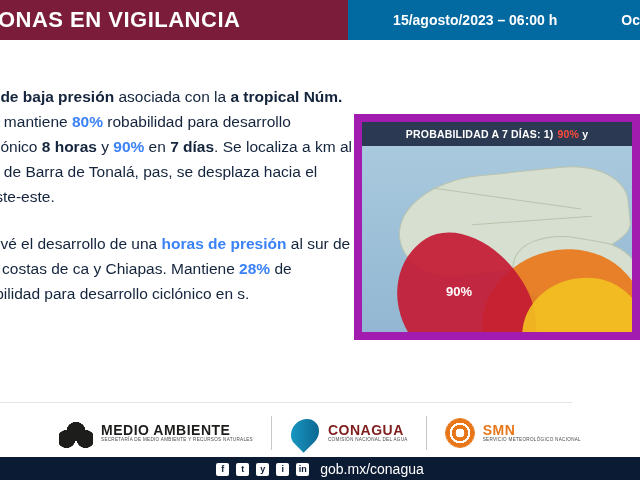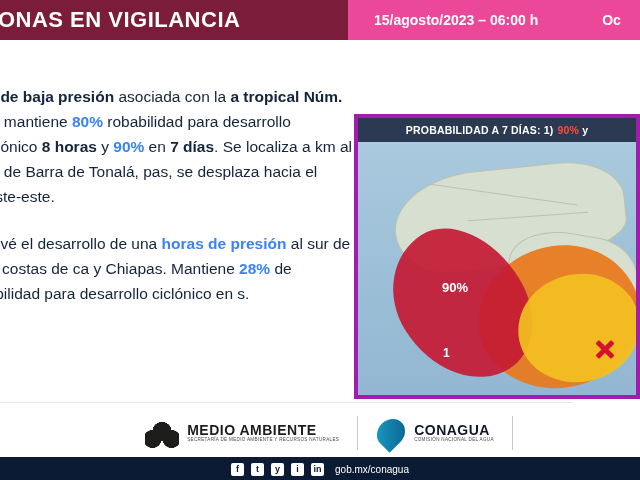--- a/index.html
+++ b/index.html
@@ -41,25 +41,26 @@
   }
   .header-title {
     color: #ffffff;
     font-size: 22px;
     font-weight: bold;
     letter-spacing: 0.5px;
     white-space: nowrap;
     margin-left: -16px;
   }
   .header-right {
-    background: #ec4899;
+    background: #0369a1;
     flex: 1 1 auto;
     display: flex;
     align-items: center;
     overflow: hidden;
+    justify-content: flex-end;
   }
   .header-date {
     color: #ffffff;
     font-size: 14px;
     font-weight: bold;
     white-space: nowrap;
     margin-left: 26px;
   }
 
   
@@ -89,22 +90,22 @@
   }
   .orange { color: #3b82f6; font-weight: bold; }
   .navy { color: #14243c; font-weight: bold; }
 
   
   .map-panel {
     position: absolute;
     left: 354px;
     top: 74px;
     width: 286px;
-    height: 285px;
-    border: 4px solid #a21caf;
+    height: 226px;
+    border: 8px solid #a21caf;
     box-sizing: border-box;
     background: #cfe0ea;
     overflow: hidden;
   }
   .map-banner {
     position: absolute;
     left: 0;
     top: 0;
     width: 100%;
     height: 24px;
@@ -281,21 +282,21 @@
     color: #4a4a4a;
     letter-spacing: 0.3px;
   }
   .conagua-mark {
     width: 30px;
     height: 26px;
     border-radius: 50% 50% 50% 0;
     background: linear-gradient(135deg, #1aa0c9, #0a5e8a);
     transform: rotate(-45deg);
   }
-  .conagua-text .logo-main { color: #0f172a; }
+  .conagua-text .logo-main { color: #7f1d1d; }
   .smn-mark {
     width: 28px;
     height: 28px;
     border-radius: 50%;
     background: radial-gradient(circle at 50% 50%, #ffffff 0 22%, #e8771a 23% 40%, #ffffff 41% 52%, #e8771a 53% 70%, #ffffff 71%);
     border: 1px solid #e8771a;
   }
   .smn-text .logo-main { color: #e8771a; }
 
   .footer-bar {
@@ -318,21 +319,21 @@
     color: #0b1b33;
     font-size: 9px;
     font-weight: bold;
     display: flex;
     align-items: center;
     justify-content: center;
     line-height: 1;
   }
   .footer-url {
     color: #ffffff;
-    font-size: 10px;
+    font-size: 14px;
     margin-left: 4px;
   }
 </style>
 </head>
 <body>
 
 <div class="slide">
 
   <div class="header">
     <div class="header-left">
@@ -394,20 +395,27 @@
       </div>
       <div class="divider-v"></div>
       <div class="logo-group">
         <div class="conagua-mark"></div>
         <div class="logo-text conagua-text">
           <div class="logo-main">CONAGUA</div>
           <div class="logo-sub">COMISIÓN NACIONAL DEL AGUA</div>
         </div>
       </div>
       <div class="divider-v"></div>
+      <div class="logo-group">
+        <div class="smn-mark"></div>
+        <div class="logo-text smn-text">
+          <div class="logo-main">SMN</div>
+          <div class="logo-sub">SERVICIO METEOROLÓGICO NACIONAL</div>
+        </div>
+      </div>
     </div>
 
     <div class="footer-bar">
       <div class="social-icon">f</div>
       <div class="social-icon">t</div>
       <div class="social-icon">y</div>
       <div class="social-icon">i</div>
       <div class="social-icon">in</div>
       <div class="footer-url">gob.mx/conagua</div>
     </div>

